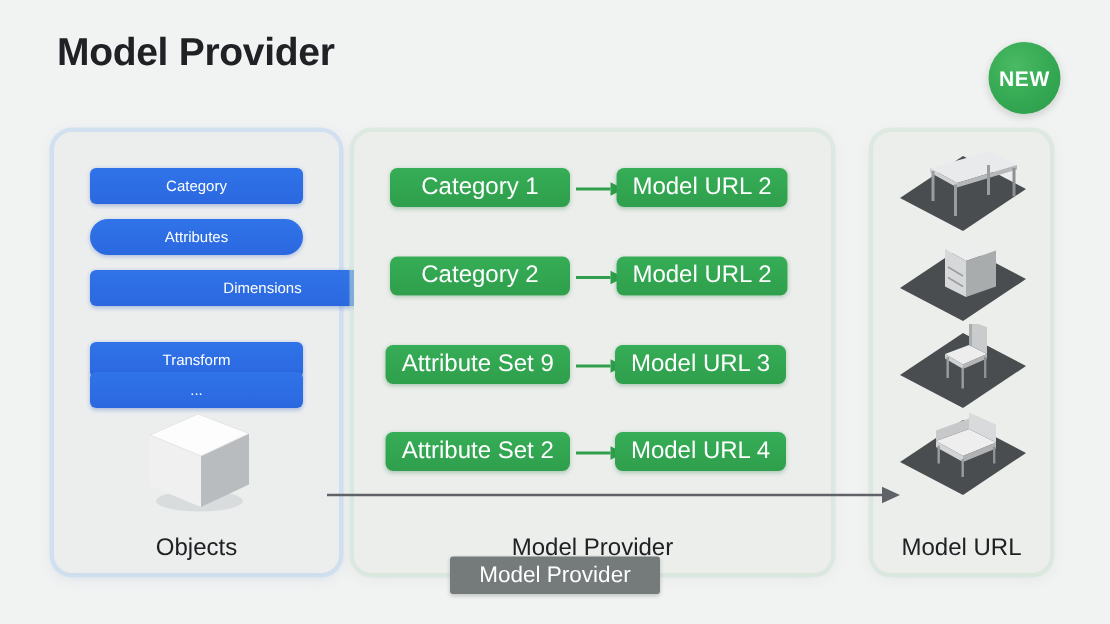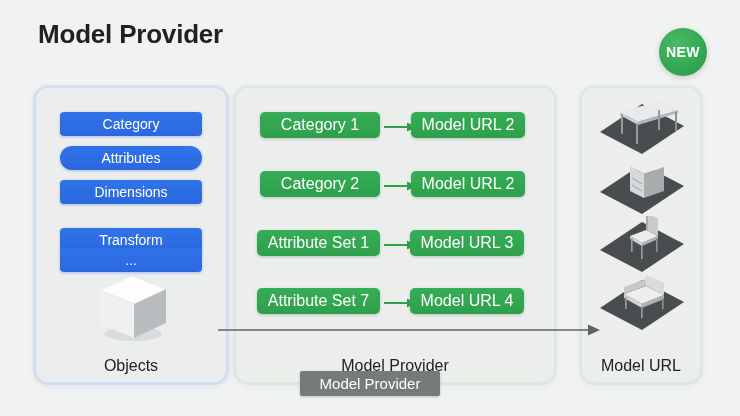--- a/index.html
+++ b/index.html
@@ -51,21 +51,21 @@
   }
 
   
   .chip-blue{
     position:absolute;left:60px;width:142px;height:24px;
     background:linear-gradient(180deg,#3073e8 0%,#2b68e0 100%);
     border-radius:4px;
     box-shadow:0 1px 3px rgba(40,90,190,0.35);
     display:flex;align-items:center;justify-content:center;
   }
-  .chip-blue span{color:#ffffff;font-size:14px;white-space:nowrap;}
+  .chip-blue span{color:#ffffff;font-size:10px;white-space:nowrap;}
 
   
   .chip-green{
     position:absolute;height:26px;border-radius:5px;
     background:linear-gradient(180deg,#36ad57 0%,#2f9f4c 100%);
     box-shadow:0 1px 3px rgba(30,110,55,0.3);
     display:flex;align-items:center;justify-content:center;
   }
   .chip-green span{color:#ffffff;font-size:16px;white-space:nowrap;}
 
@@ -105,21 +105,21 @@
   </div>
 
   <div class="panel left"></div>
 
   <div class="chip-blue" style="top:112px;">
     <span>Category</span>
   </div>
   <div class="chip-blue" style="top:146px;border-radius:12px;">
     <span>Attributes</span>
   </div>
-  <div class="chip-blue" style="top:180px;">
+  <div class="chip-blue" style="top:180px;padding-left:44px;">
     <span>Dimensions</span>
   </div>
   <div class="chip-blue" style="top:228px;">
     <span>Transform</span>
   </div>
   <div class="chip-blue" style="top:248px;">
     <span>...</span>
   </div>
 
   <div class="cube-wrap">
@@ -156,34 +156,34 @@
     <svg width="32" height="12" viewBox="0 0 32 12">
       <line x1="0" y1="6" x2="23" y2="6" stroke="#2f9f4c" stroke-width="2"></line>
       <polygon points="23,1.5 32,6 23,10.5" fill="#2f9f4c"></polygon>
     </svg>
   </div>
   <div class="chip-green" style="left:411px;top:171px;width:114px;">
     <span>Model URL 2</span>
   </div>
 
   <div class="chip-green" style="left:257px;top:230px;width:123px;">
-    <span>Attribute Set 1</span>
+    <span>Attribute Set 9</span>
   </div>
   <div class="arrow-green" style="left:384px;top:237px;width:32px;">
     <svg width="32" height="12" viewBox="0 0 32 12">
       <line x1="0" y1="6" x2="23" y2="6" stroke="#2f9f4c" stroke-width="2"></line>
       <polygon points="23,1.5 32,6 23,10.5" fill="#2f9f4c"></polygon>
     </svg>
   </div>
   <div class="chip-green" style="left:410px;top:230px;width:114px;">
     <span>Model URL 3</span>
   </div>
 
   <div class="chip-green" style="left:257px;top:288px;width:123px;">
-    <span>Attribute Set 7</span>
+    <span>Attribute Set 2</span>
   </div>
   <div class="arrow-green" style="left:384px;top:295px;width:32px;">
     <svg width="32" height="12" viewBox="0 0 32 12">
       <line x1="0" y1="6" x2="23" y2="6" stroke="#2f9f4c" stroke-width="2"></line>
       <polygon points="23,1.5 32,6 23,10.5" fill="#2f9f4c"></polygon>
     </svg>
   </div>
   <div class="chip-green" style="left:410px;top:288px;width:114px;">
     <span>Model URL 4</span>
   </div>

